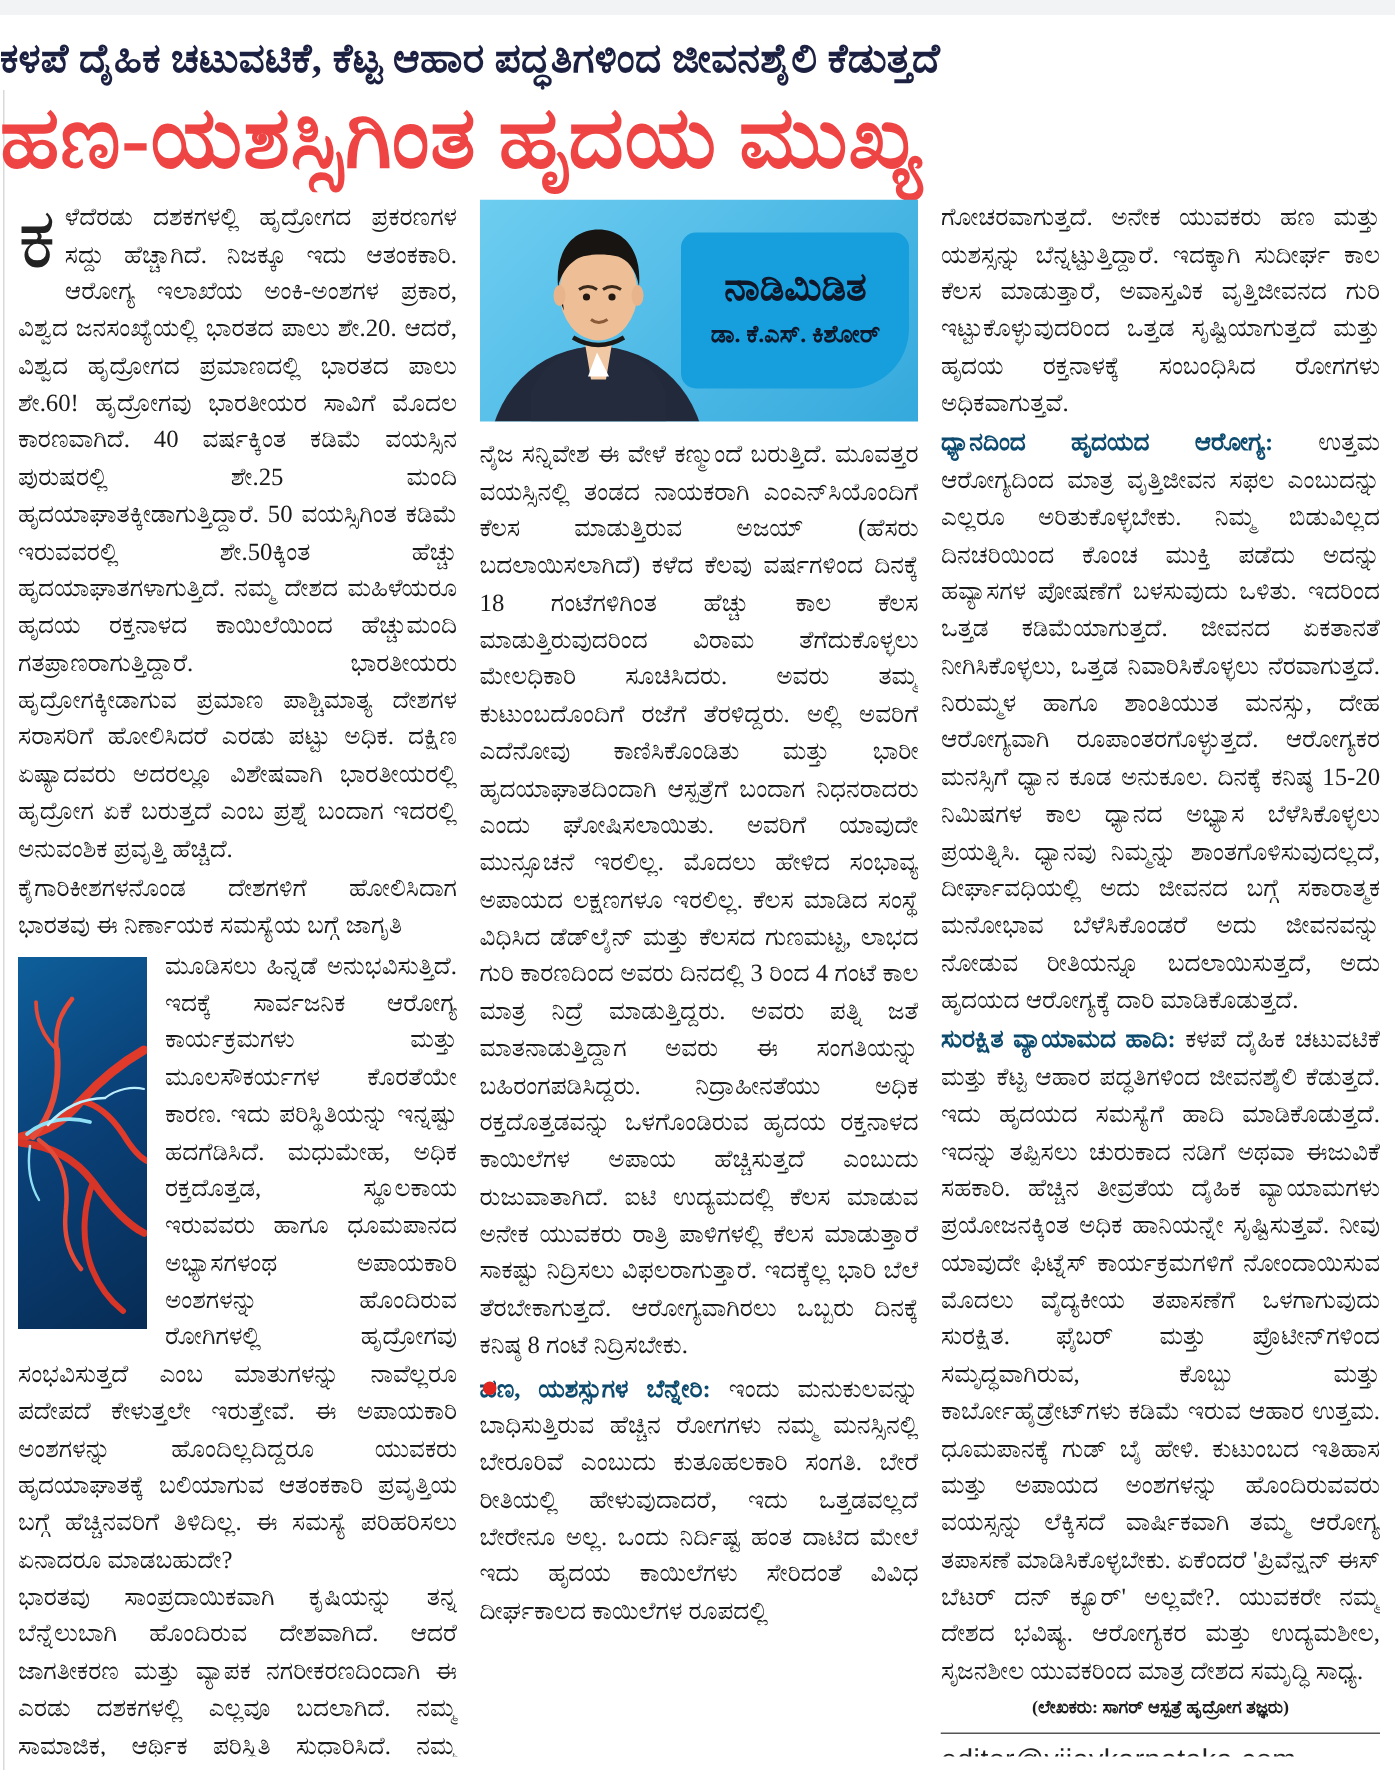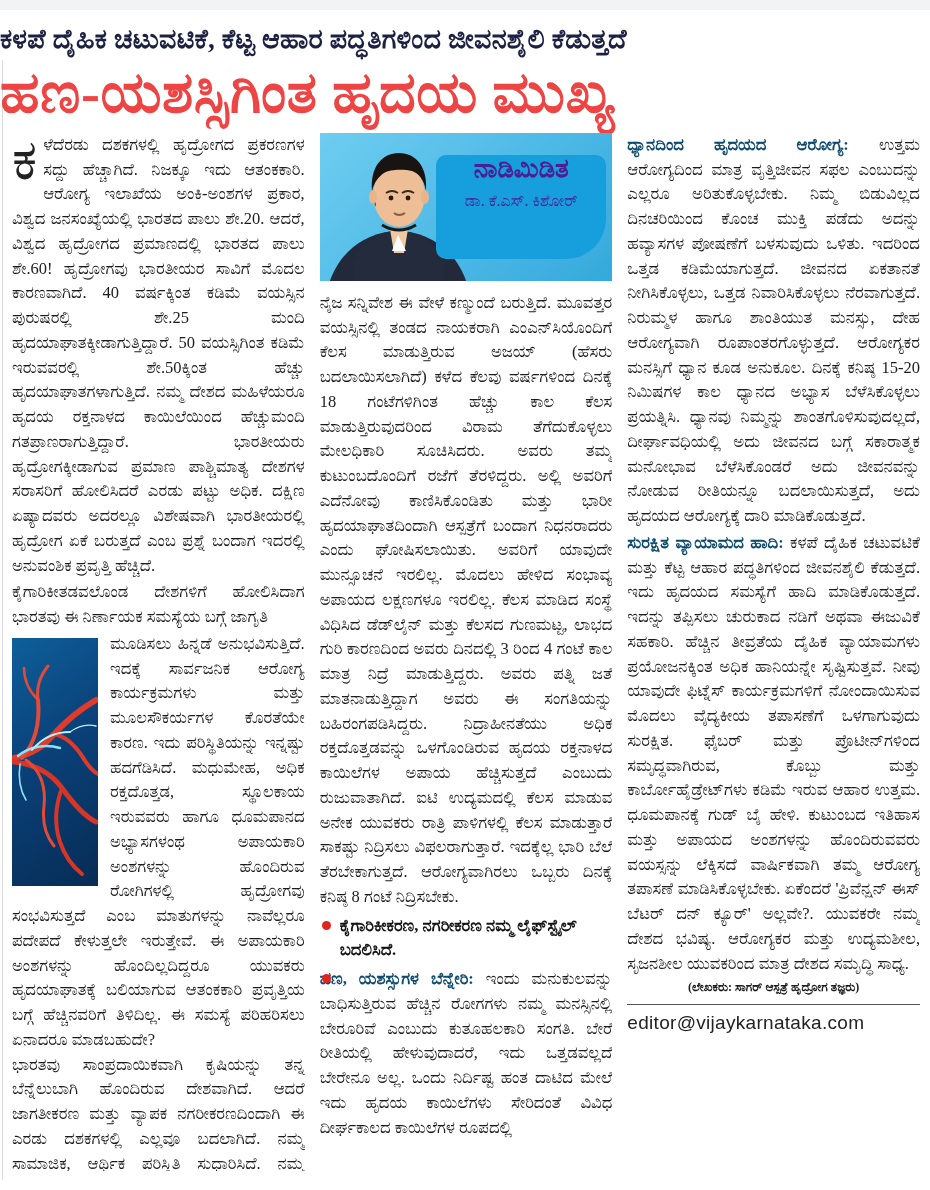--- a/index.html
+++ b/index.html
@@ -45,28 +45,28 @@
   }
 
   
   .photo-card{
     position:relative;width:100%;height:148px;
     background:linear-gradient(135deg,#6ecdf0 0%,#4db9e6 55%,#35a9dc 100%);
     overflow:hidden;margin-bottom:10px;
   }
   .photo-card svg{position:absolute;left:0;top:0;}
   .label-box{
-    position:absolute;right:6px;top:22px;width:170px;height:104px;
+    position:absolute;right:6px;top:22px;width:152px;height:104px;
     background:#179fdd;
     border-radius:10px 10px 40px 10px;
-    display:flex;flex-direction:column;align-items:center;justify-content:flex-start;
-    color:#4c1d95;text-align:center;
+    display:flex;flex-direction:column;align-items:center;justify-content:center;
+    color:#0f172a;text-align:center;
   }
   .label-title{font-size:26px;font-weight:700;line-height:1.1;}
-  .label-author{font-size:16px;font-weight:400;margin-top:6px;}
+  .label-author{font-size:16px;font-weight:700;margin-top:6px;}
 
   
   .vessels{
     float:left;width:86px;height:248px;
     margin:6px 12px 4px 0;
     background:linear-gradient(145deg,#0e5f9b 0%,#0a4178 45%,#072c55 100%);
     position:relative;overflow:hidden;
   }
 
   
@@ -97,21 +97,21 @@
 
   <div class="header">
     <div class="kicker">ಕಳಪೆ ದೈಹಿಕ ಚಟುವಟಿಕೆ, ಕೆಟ್ಟ ಆಹಾರ ಪದ್ಧತಿಗಳಿಂದ ಜೀವನಶೈಲಿ ಕೆಡುತ್ತದೆ</div>
     <div class="headline">ಹಣ-ಯಶಸ್ಸಿಗಿಂತ ಹೃದಯ ಮುಖ್ಯ</div>
   </div>
 
   <div class="cols">
 
     <div class="col">
       <p><span class="dropcap">ಕ</span><span>ಳೆದೆರಡು ದಶಕಗಳಲ್ಲಿ ಹೃದ್ರೋಗದ ಪ್ರಕರಣಗಳ ಸದ್ದು ಹೆಚ್ಚಾಗಿದೆ. ನಿಜಕ್ಕೂ ಇದು ಆತಂಕಕಾರಿ. ಆರೋಗ್ಯ ಇಲಾಖೆಯ ಅಂಕಿ-ಅಂಶಗಳ ಪ್ರಕಾರ, ವಿಶ್ವದ ಜನಸಂಖ್ಯೆಯಲ್ಲಿ ಭಾರತದ ಪಾಲು ಶೇ.20. ಆದರೆ, ವಿಶ್ವದ ಹೃದ್ರೋಗದ ಪ್ರಮಾಣದಲ್ಲಿ ಭಾರತದ ಪಾಲು ಶೇ.60! ಹೃದ್ರೋಗವು ಭಾರತೀಯರ ಸಾವಿಗೆ ಮೊದಲ ಕಾರಣವಾಗಿದೆ. 40 ವರ್ಷಕ್ಕಿಂತ ಕಡಿಮೆ ವಯಸ್ಸಿನ ಪುರುಷರಲ್ಲಿ ಶೇ.25 ಮಂದಿ ಹೃದಯಾಘಾತಕ್ಕೀಡಾಗುತ್ತಿದ್ದಾರೆ. 50 ವಯಸ್ಸಿಗಿಂತ ಕಡಿಮೆ ಇರುವವರಲ್ಲಿ ಶೇ.50ಕ್ಕಿಂತ ಹೆಚ್ಚು ಹೃದಯಾಘಾತಗಳಾಗುತ್ತಿದೆ. ನಮ್ಮ ದೇಶದ ಮಹಿಳೆಯರೂ ಹೃದಯ ರಕ್ತನಾಳದ ಕಾಯಿಲೆಯಿಂದ ಹೆಚ್ಚುಮಂದಿ ಗತಪ್ರಾಣರಾಗುತ್ತಿದ್ದಾರೆ. ಭಾರತೀಯರು ಹೃದ್ರೋಗಕ್ಕೀಡಾಗುವ ಪ್ರಮಾಣ ಪಾಶ್ಚಿಮಾತ್ಯ ದೇಶಗಳ ಸರಾಸರಿಗೆ ಹೋಲಿಸಿದರೆ ಎರಡು ಪಟ್ಟು ಅಧಿಕ. ದಕ್ಷಿಣ ಏಷ್ಯಾದವರು ಅದರಲ್ಲೂ ವಿಶೇಷವಾಗಿ ಭಾರತೀಯರಲ್ಲಿ ಹೃದ್ರೋಗ ಏಕೆ ಬರುತ್ತದೆ ಎಂಬ ಪ್ರಶ್ನೆ ಬಂದಾಗ ಇದರಲ್ಲಿ ಅನುವಂಶಿಕ ಪ್ರವೃತ್ತಿ ಹೆಚ್ಚಿದೆ.</span></p>
-      <p><span>ಕೈಗಾರಿಕೀತಡವಲೊಂಡ ದೇಶಗಳಿಗೆ ಹೋಲಿಸಿದಾಗ ಭಾರತವು ಈ ನಿರ್ಣಾಯಕ ಸಮಸ್ಯೆಯ ಬಗ್ಗೆ ಜಾಗೃತಿ</span></p>
+      <p><span>ಕೈಗಾರಿಕೀಶಗಳನೊಂಡ ದೇಶಗಳಿಗೆ ಹೋಲಿಸಿದಾಗ ಭಾರತವು ಈ ನಿರ್ಣಾಯಕ ಸಮಸ್ಯೆಯ ಬಗ್ಗೆ ಜಾಗೃತಿ</span></p>
       <div>
         <div class="vessels">
           <svg width="86" height="248" viewBox="0 0 86 248" xmlns="http://www.w3.org/2000/svg">
             <rect x="0" y="0" width="86" height="248" fill="none"></rect>
             <path d="M2 120 C 20 116, 30 110, 42 96 C 55 82, 70 70, 84 62" stroke="#e03a2b" stroke-width="6" fill="none" stroke-linecap="round"></path>
             <path d="M2 124 C 22 126, 38 134, 50 150 C 60 164, 72 178, 84 184" stroke="#d63527" stroke-width="5" fill="none" stroke-linecap="round"></path>
             <path d="M10 120 C 24 104, 28 84, 26 62" stroke="#e34a38" stroke-width="4" fill="none" stroke-linecap="round"></path>
             <path d="M26 62 C 24 48, 28 38, 36 28" stroke="#e34a38" stroke-width="3" fill="none" stroke-linecap="round"></path>
             <path d="M26 62 C 16 52, 12 42, 12 30" stroke="#e34a38" stroke-width="2.5" fill="none" stroke-linecap="round"></path>
             <path d="M42 96 C 52 98, 62 106, 70 118 C 76 128, 82 134, 86 136" stroke="#e03a2b" stroke-width="4" fill="none" stroke-linecap="round"></path>
@@ -148,27 +148,27 @@
           <path d="M74 80 q 5 4 11 0" stroke="#8a5a3a" stroke-width="2" fill="none"></path>
           <path d="M62 92 q 17 10 34 0" stroke="#1c1a18" stroke-width="3" fill="none"></path>
         </svg>
         <div class="label-box">
           <div class="label-title">ನಾಡಿಮಿಡಿತ</div>
           <div class="label-author">ಡಾ. ಕೆ.ಎಸ್. ಕಿಶೋರ್</div>
         </div>
       </div>
       <p><span>ನೈಜ ಸನ್ನಿವೇಶ ಈ ವೇಳೆ ಕಣ್ಮುಂದೆ ಬರುತ್ತಿದೆ. ಮೂವತ್ತರ ವಯಸ್ಸಿನಲ್ಲಿ ತಂಡದ ನಾಯಕರಾಗಿ ಎಂಎನ್‌ಸಿಯೊಂದಿಗೆ ಕೆಲಸ ಮಾಡುತ್ತಿರುವ ಅಜಯ್ (ಹೆಸರು ಬದಲಾಯಿಸಲಾಗಿದೆ) ಕಳೆದ ಕೆಲವು ವರ್ಷಗಳಿಂದ ದಿನಕ್ಕೆ 18 ಗಂಟೆಗಳಿಗಿಂತ ಹೆಚ್ಚು ಕಾಲ ಕೆಲಸ ಮಾಡುತ್ತಿರುವುದರಿಂದ ವಿರಾಮ ತೆಗೆದುಕೊಳ್ಳಲು ಮೇಲಧಿಕಾರಿ ಸೂಚಿಸಿದರು. ಅವರು ತಮ್ಮ ಕುಟುಂಬದೊಂದಿಗೆ ರಜೆಗೆ ತೆರಳಿದ್ದರು. ಅಲ್ಲಿ ಅವರಿಗೆ ಎದೆನೋವು ಕಾಣಿಸಿಕೊಂಡಿತು ಮತ್ತು ಭಾರೀ ಹೃದಯಾಘಾತದಿಂದಾಗಿ ಆಸ್ಪತ್ರೆಗೆ ಬಂದಾಗ ನಿಧನರಾದರು ಎಂದು ಘೋಷಿಸಲಾಯಿತು. ಅವರಿಗೆ ಯಾವುದೇ ಮುನ್ಸೂಚನೆ ಇರಲಿಲ್ಲ. ಮೊದಲು ಹೇಳಿದ ಸಂಭಾವ್ಯ ಅಪಾಯದ ಲಕ್ಷಣಗಳೂ ಇರಲಿಲ್ಲ. ಕೆಲಸ ಮಾಡಿದ ಸಂಸ್ಥೆ ವಿಧಿಸಿದ ಡೆಡ್‌ಲೈನ್ ಮತ್ತು ಕೆಲಸದ ಗುಣಮಟ್ಟ, ಲಾಭದ ಗುರಿ ಕಾರಣದಿಂದ ಅವರು ದಿನದಲ್ಲಿ 3 ರಿಂದ 4 ಗಂಟೆ ಕಾಲ ಮಾತ್ರ ನಿದ್ರೆ ಮಾಡುತ್ತಿದ್ದರು. ಅವರು ಪತ್ನಿ ಜತೆ ಮಾತನಾಡುತ್ತಿದ್ದಾಗ ಅವರು ಈ ಸಂಗತಿಯನ್ನು ಬಹಿರಂಗಪಡಿಸಿದ್ದರು. ನಿದ್ರಾಹೀನತೆಯು ಅಧಿಕ ರಕ್ತದೊತ್ತಡವನ್ನು ಒಳಗೊಂಡಿರುವ ಹೃದಯ ರಕ್ತನಾಳದ ಕಾಯಿಲೆಗಳ ಅಪಾಯ ಹೆಚ್ಚಿಸುತ್ತದೆ ಎಂಬುದು ರುಜುವಾತಾಗಿದೆ. ಐಟಿ ಉದ್ಯಮದಲ್ಲಿ ಕೆಲಸ ಮಾಡುವ ಅನೇಕ ಯುವಕರು ರಾತ್ರಿ ಪಾಳಿಗಳಲ್ಲಿ ಕೆಲಸ ಮಾಡುತ್ತಾರೆ ಸಾಕಷ್ಟು ನಿದ್ರಿಸಲು ವಿಫಲರಾಗುತ್ತಾರೆ. ಇದಕ್ಕೆಲ್ಲ ಭಾರಿ ಬೆಲೆ ತೆರಬೇಕಾಗುತ್ತದೆ. ಆರೋಗ್ಯವಾಗಿರಲು ಒಬ್ಬರು ದಿನಕ್ಕೆ ಕನಿಷ್ಠ 8 ಗಂಟೆ ನಿದ್ರಿಸಬೇಕು.</span></p>
       <ul class="bullets">
-        <li><span class="dot"></span><span>ಕೈಗಾರಿಕೀಕರಣ, ನಗರೀಕರಣ ನಮ್ಮ ಲೈಫ್‌ಸ್ಟೈಲ್ ಬದಲಿಸಿದೆ.</span></li>
         <li><span class="dot"></span></li>
       </ul>
       <p><strong class="lead">ಹಣ, ಯಶಸ್ಸುಗಳ ಬೆನ್ನೇರಿ:</strong><span> ಇಂದು ಮನುಕುಲವನ್ನು ಬಾಧಿಸುತ್ತಿರುವ ಹೆಚ್ಚಿನ ರೋಗಗಳು ನಮ್ಮ ಮನಸ್ಸಿನಲ್ಲಿ ಬೇರೂರಿವೆ ಎಂಬುದು ಕುತೂಹಲಕಾರಿ ಸಂಗತಿ. ಬೇರೆ ರೀತಿಯಲ್ಲಿ ಹೇಳುವುದಾದರೆ, ಇದು ಒತ್ತಡವಲ್ಲದೆ ಬೇರೇನೂ ಅಲ್ಲ. ಒಂದು ನಿರ್ದಿಷ್ಟ ಹಂತ ದಾಟಿದ ಮೇಲೆ ಇದು ಹೃದಯ ಕಾಯಿಲೆಗಳು ಸೇರಿದಂತೆ ವಿವಿಧ ದೀರ್ಘಕಾಲದ ಕಾಯಿಲೆಗಳ ರೂಪದಲ್ಲಿ</span></p>
     </div>
 
     <div class="col">
+      <p><span>ಗೋಚರವಾಗುತ್ತದೆ. ಅನೇಕ ಯುವಕರು ಹಣ ಮತ್ತು ಯಶಸ್ಸನ್ನು ಬೆನ್ನಟ್ಟುತ್ತಿದ್ದಾರೆ. ಇದಕ್ಕಾಗಿ ಸುದೀರ್ಘ ಕಾಲ ಕೆಲಸ ಮಾಡುತ್ತಾರೆ, ಅವಾಸ್ತವಿಕ ವೃತ್ತಿಜೀವನದ ಗುರಿ ಇಟ್ಟುಕೊಳ್ಳುವುದರಿಂದ ಒತ್ತಡ ಸೃಷ್ಟಿಯಾಗುತ್ತದೆ ಮತ್ತು ಹೃದಯ ರಕ್ತನಾಳಕ್ಕೆ ಸಂಬಂಧಿಸಿದ ರೋಗಗಳು ಅಧಿಕವಾಗುತ್ತವೆ.</span></p>
       <p><strong class="lead">ಧ್ಯಾನದಿಂದ ಹೃದಯದ ಆರೋಗ್ಯ:</strong><span> ಉತ್ತಮ ಆರೋಗ್ಯದಿಂದ ಮಾತ್ರ ವೃತ್ತಿಜೀವನ ಸಫಲ ಎಂಬುದನ್ನು ಎಲ್ಲರೂ ಅರಿತುಕೊಳ್ಳಬೇಕು. ನಿಮ್ಮ ಬಿಡುವಿಲ್ಲದ ದಿನಚರಿಯಿಂದ ಕೊಂಚ ಮುಕ್ತಿ ಪಡೆದು ಅದನ್ನು ಹವ್ಯಾಸಗಳ ಪೋಷಣೆಗೆ ಬಳಸುವುದು ಒಳಿತು. ಇದರಿಂದ ಒತ್ತಡ ಕಡಿಮೆಯಾಗುತ್ತದೆ. ಜೀವನದ ಏಕತಾನತೆ ನೀಗಿಸಿಕೊಳ್ಳಲು, ಒತ್ತಡ ನಿವಾರಿಸಿಕೊಳ್ಳಲು ನೆರವಾಗುತ್ತದೆ. ನಿರುಮ್ಮಳ ಹಾಗೂ ಶಾಂತಿಯುತ ಮನಸ್ಸು, ದೇಹ ಆರೋಗ್ಯವಾಗಿ ರೂಪಾಂತರಗೊಳ್ಳುತ್ತದೆ. ಆರೋಗ್ಯಕರ ಮನಸ್ಸಿಗೆ ಧ್ಯಾನ ಕೂಡ ಅನುಕೂಲ. ದಿನಕ್ಕೆ ಕನಿಷ್ಠ 15-20 ನಿಮಿಷಗಳ ಕಾಲ ಧ್ಯಾನದ ಅಭ್ಯಾಸ ಬೆಳೆಸಿಕೊಳ್ಳಲು ಪ್ರಯತ್ನಿಸಿ. ಧ್ಯಾನವು ನಿಮ್ಮನ್ನು ಶಾಂತಗೊಳಿಸುವುದಲ್ಲದೆ, ದೀರ್ಘಾವಧಿಯಲ್ಲಿ ಅದು ಜೀವನದ ಬಗ್ಗೆ ಸಕಾರಾತ್ಮಕ ಮನೋಭಾವ ಬೆಳೆಸಿಕೊಂಡರೆ ಅದು ಜೀವನವನ್ನು ನೋಡುವ ರೀತಿಯನ್ನೂ ಬದಲಾಯಿಸುತ್ತದೆ, ಅದು ಹೃದಯದ ಆರೋಗ್ಯಕ್ಕೆ ದಾರಿ ಮಾಡಿಕೊಡುತ್ತದೆ.</span></p>
       <p><strong class="lead">ಸುರಕ್ಷಿತ ವ್ಯಾಯಾಮದ ಹಾದಿ:</strong><span> ಕಳಪೆ ದೈಹಿಕ ಚಟುವಟಿಕೆ ಮತ್ತು ಕೆಟ್ಟ ಆಹಾರ ಪದ್ಧತಿಗಳಿಂದ ಜೀವನಶೈಲಿ ಕೆಡುತ್ತದೆ. ಇದು ಹೃದಯದ ಸಮಸ್ಯೆಗೆ ಹಾದಿ ಮಾಡಿಕೊಡುತ್ತದೆ. ಇದನ್ನು ತಪ್ಪಿಸಲು ಚುರುಕಾದ ನಡಿಗೆ ಅಥವಾ ಈಜುವಿಕೆ ಸಹಕಾರಿ. ಹೆಚ್ಚಿನ ತೀವ್ರತೆಯ ದೈಹಿಕ ವ್ಯಾಯಾಮಗಳು ಪ್ರಯೋಜನಕ್ಕಿಂತ ಅಧಿಕ ಹಾನಿಯನ್ನೇ ಸೃಷ್ಟಿಸುತ್ತವೆ. ನೀವು ಯಾವುದೇ ಫಿಟ್ನೆಸ್ ಕಾರ್ಯಕ್ರಮಗಳಿಗೆ ನೋಂದಾಯಿಸುವ ಮೊದಲು ವೈದ್ಯಕೀಯ ತಪಾಸಣೆಗೆ ಒಳಗಾಗುವುದು ಸುರಕ್ಷಿತ. ಫೈಬರ್ ಮತ್ತು ಪ್ರೊಟೀನ್‌ಗಳಿಂದ ಸಮೃದ್ಧವಾಗಿರುವ, ಕೊಬ್ಬು ಮತ್ತು ಕಾರ್ಬೋಹೈಡ್ರೇಟ್‌ಗಳು ಕಡಿಮೆ ಇರುವ ಆಹಾರ ಉತ್ತಮ. ಧೂಮಪಾನಕ್ಕೆ ಗುಡ್ ಬೈ ಹೇಳಿ. ಕುಟುಂಬದ ಇತಿಹಾಸ ಮತ್ತು ಅಪಾಯದ ಅಂಶಗಳನ್ನು ಹೊಂದಿರುವವರು ವಯಸ್ಸನ್ನು ಲೆಕ್ಕಿಸದೆ ವಾರ್ಷಿಕವಾಗಿ ತಮ್ಮ ಆರೋಗ್ಯ ತಪಾಸಣೆ ಮಾಡಿಸಿಕೊಳ್ಳಬೇಕು. ಏಕೆಂದರೆ 'ಪ್ರಿವೆನ್ಷನ್ ಈಸ್ ಬೆಟರ್ ದನ್ ಕ್ಯೂರ್' ಅಲ್ಲವೇ?. ಯುವಕರೇ ನಮ್ಮ ದೇಶದ ಭವಿಷ್ಯ. ಆರೋಗ್ಯಕರ ಮತ್ತು ಉದ್ಯಮಶೀಲ, ಸೃಜನಶೀಲ ಯುವಕರಿಂದ ಮಾತ್ರ ದೇಶದ ಸಮೃದ್ಧಿ ಸಾಧ್ಯ.</span></p>
       <div class="byline">(ಲೇಖಕರು: ಸಾಗರ್ ಆಸ್ಪತ್ರೆ ಹೃದ್ರೋಗ ತಜ್ಞರು)</div>
       <hr class="email-rule">
       <div class="email">editor@vijaykarnataka.com</div>
     </div>
 
   </div>
 </div>
 

